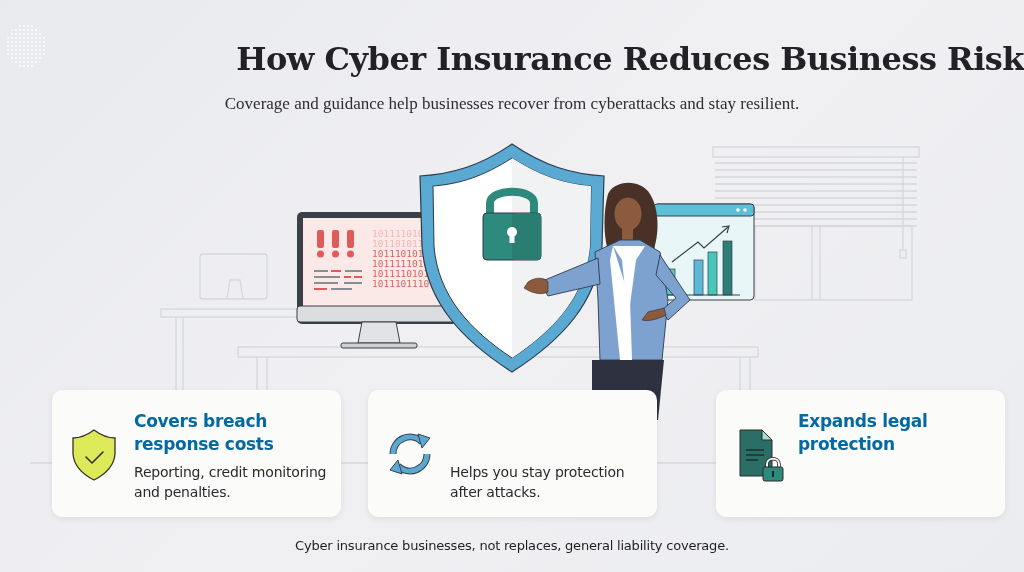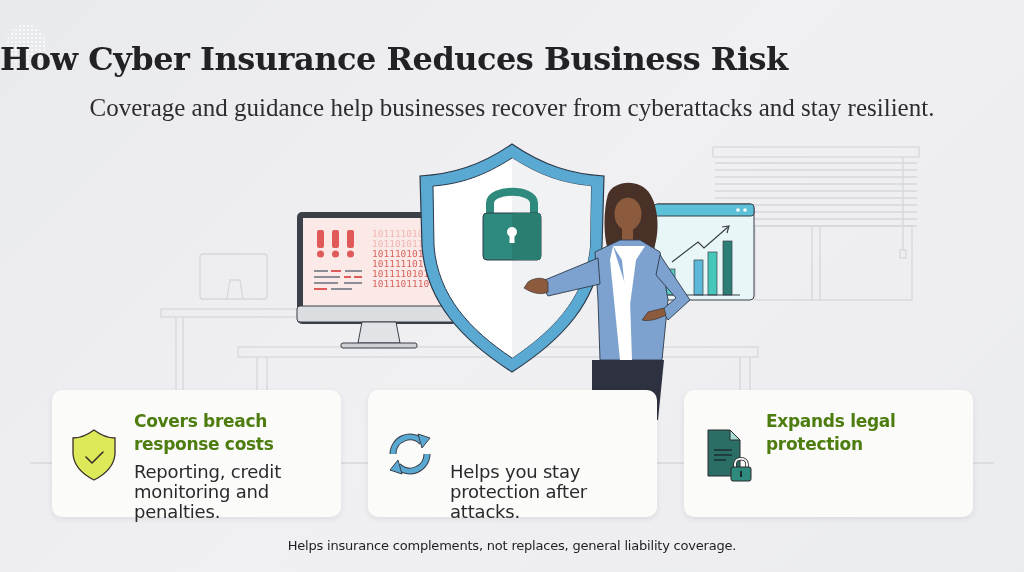--- a/index.html
+++ b/index.html
@@ -8,43 +8,43 @@
     background: linear-gradient(135deg, #e9eaee 0%, #f0f0f3 50%, #ebecef 100%);
     font-family: "Liberation Sans", sans-serif;
     position: relative;
   }
   .dots {
     position: absolute; left: 6px; top: 24px; width: 40px; height: 44px;
     background-image: radial-gradient(circle, rgba(255,255,255,0.9) 1px, transparent 1.3px);
     background-size: 4px 4px; border-radius: 50%; opacity: .8;
   }
   .title {
-    position: absolute; top: 40px; left: 0; width: 1024px; text-align: left;
+    position: absolute; top: 40px; left: 0; width: 1024px; text-align: right;
     font-family: "DejaVu Serif", serif; font-weight: bold; font-size: 32px;
     color: #222226; letter-spacing: -0.5px;
   }
   .subtitle {
     position: absolute; top: 94px; left: 0; width: 1024px; text-align: center;
-    font-family: "Liberation Serif", serif; font-size: 25px; color: #2d2d31;
+    font-family: "Liberation Serif", serif; font-size: 17px; color: #2d2d31;
   }
   .illus { position: absolute; left: 0; top: 0; width: 1024px; height: 572px; }
   .card {
     position: absolute; top: 390px; width: 289px; height: 127px;
     background: #fbfbfa; border-radius: 10px;
     box-shadow: 0 2px 6px rgba(0,0,0,0.08);
   }
   .card .icon { position: absolute; left: 16px; top: 34px; width: 52px; height: 60px; }
   .card .head {
     position: absolute; left: 82px; top: 20px; width: 200px;
     font-family: "DejaVu Sans", sans-serif; font-weight: bold; font-size: 17px;
-    line-height: 23px; color: #4d7c0f; letter-spacing: -0.3px;
+    line-height: 23px; color: #0369a1; letter-spacing: -0.3px;
   }
   .card .desc {
     position: absolute; left: 82px; top: 72px; width: 200px;
-    font-family: "DejaVu Sans", sans-serif; font-size: 18px;
+    font-family: "DejaVu Sans", sans-serif; font-size: 14px;
     line-height: 20px; color: #2a2a2d; letter-spacing: -0.2px;
   }
   .footnote {
     position: absolute; top: 538px; left: 0; width: 1024px; text-align: center;
     font-family: "DejaVu Sans", sans-serif; font-size: 13px; color: #1f1f22; letter-spacing: -0.2px;
   }
 </style>
 </head>
 <body>
 
@@ -177,28 +177,28 @@
     <path d="M9 30 A17 17 0 0 1 38 18" stroke="#3a3f48" stroke-width="7" fill="none"></path>
     <path d="M9 30 A17 17 0 0 1 38 18" stroke="#5aa9d3" stroke-width="5" fill="none"></path>
     <path d="M34 10 L46 14 L38 24 Z" fill="#5aa9d3" stroke="#3a3f48" stroke-width="1"></path>
     <path d="M43 30 A17 17 0 0 1 14 42" stroke="#3a3f48" stroke-width="7" fill="none"></path>
     <path d="M43 30 A17 17 0 0 1 14 42" stroke="#5aa9d3" stroke-width="5" fill="none"></path>
     <path d="M18 50 L6 46 L14 36 Z" fill="#5aa9d3" stroke="#3a3f48" stroke-width="1"></path>
   </svg>
   <div class="desc">Helps you stay protection after attacks.</div>
 </div>
 
-<div class="card" style="left:684px;">
+<div class="card" style="left:716px;">
   <svg class="icon" viewBox="0 0 52 60">
     <path d="M8 6 L30 6 L40 16 L40 52 L8 52 Z" fill="#2a6e66" stroke="#2d2a2a" stroke-width="1"></path>
     <path d="M30 6 L30 16 L40 16 Z" fill="#a6dbd3" stroke="#2d2a2a" stroke-width="1"></path>
     <line x1="14" y1="26" x2="32" y2="26" stroke="#1c2a2a" stroke-width="1.4"></line>
     <line x1="14" y1="31" x2="32" y2="31" stroke="#1c2a2a" stroke-width="1.4"></line>
     <line x1="14" y1="36" x2="26" y2="36" stroke="#1c2a2a" stroke-width="1.4"></line>
     <path d="M35 44 L35 40 C35 33 47 33 47 40 L47 44" stroke="#2d2a2a" stroke-width="3.6" fill="none"></path>
     <path d="M35 44 L35 40 C35 33 47 33 47 40 L47 44" stroke="#f5f5f5" stroke-width="2" fill="none"></path>
     <rect x="31" y="43" width="20" height="14" rx="2" fill="#2e8a7c" stroke="#2d2a2a" stroke-width="1"></rect>
     <rect x="40" y="47" width="2" height="6" fill="#1c2a2a"></rect>
   </svg>
   <div class="head">Expands legal protection</div>
 </div>
 
-<p class="footnote">Helps insurance complements, not replaces, general liability coverage.</p>
+<p class="footnote">Cyber insurance businesses, not replaces, general liability coverage.</p>
 
 </body></html>

